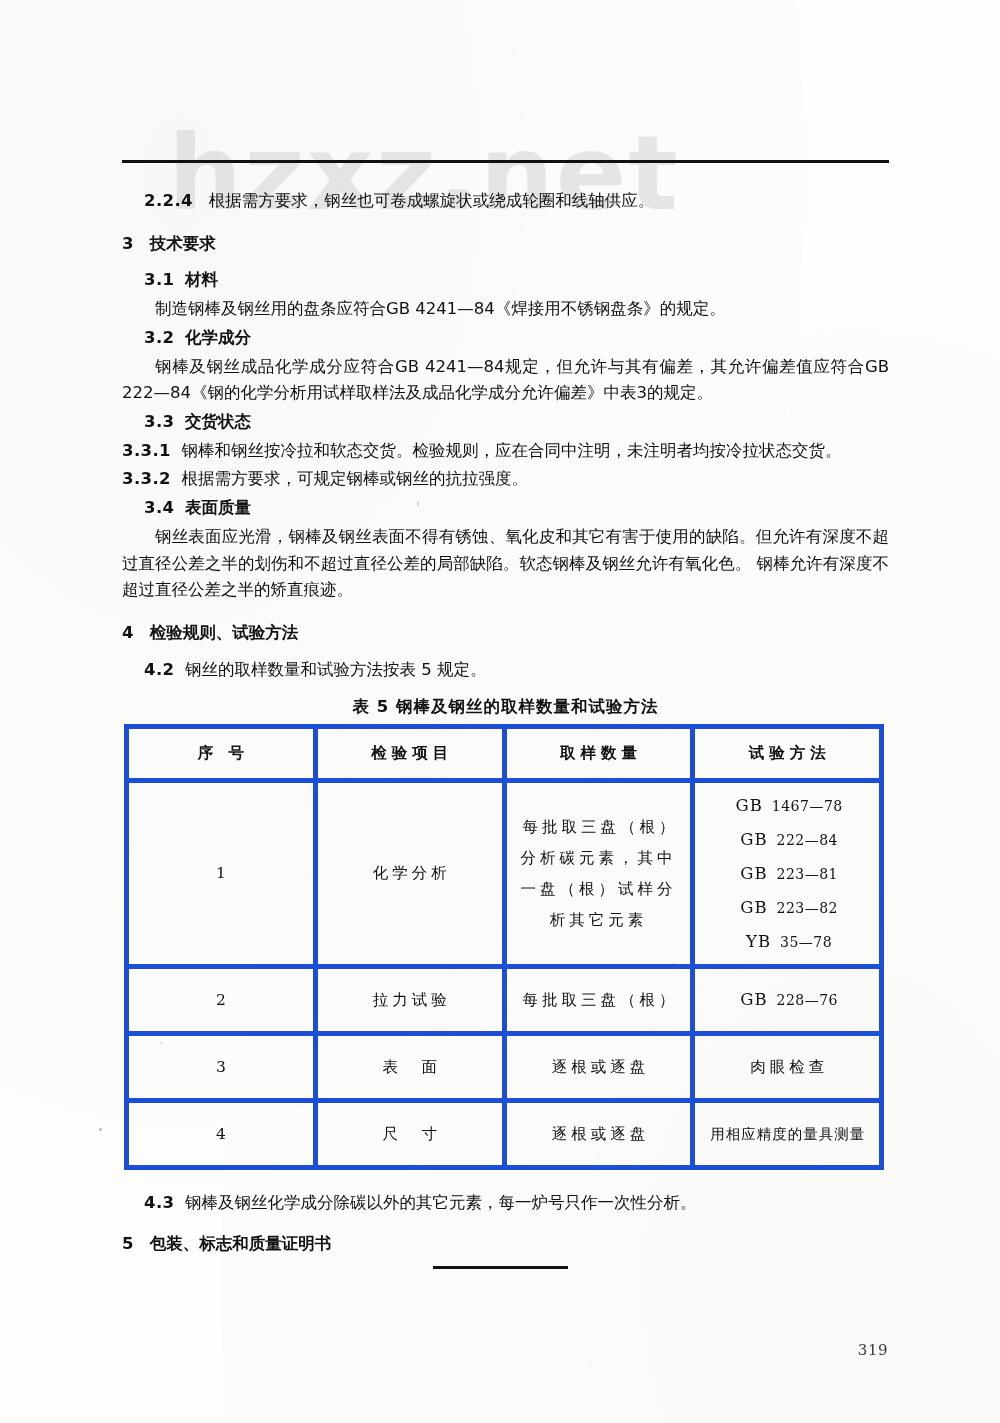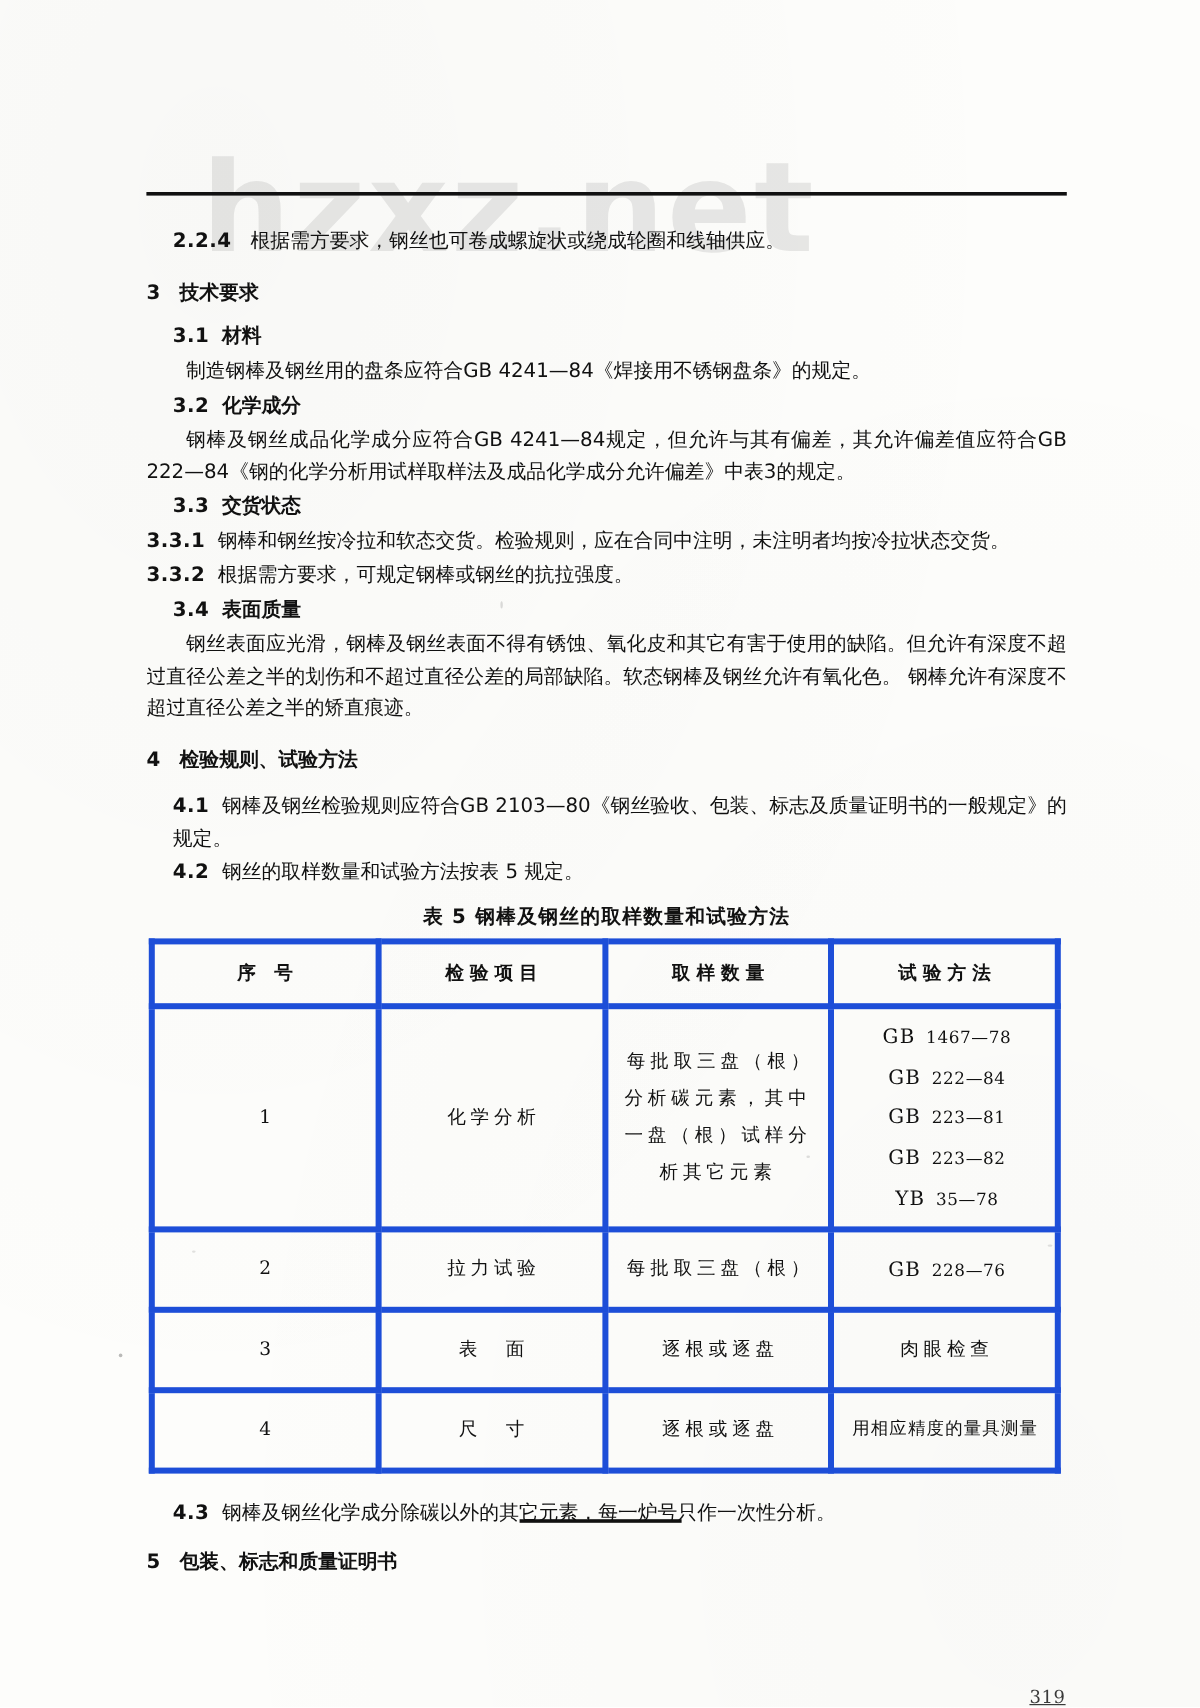--- a/index.html
+++ b/index.html
@@ -163,26 +163,25 @@
     top: 1266px;
     width: 135px;
     height: 3px;
     background: #111;
   }
 
   
   .page-number {
     position: absolute;
     right: 112px;
-    top: 1405px;
+    top: 1341px;
     font-family: "DejaVu Serif", "Liberation Serif", serif;
     font-size: 15px;
     color: #3a3a3a;
     letter-spacing: 0.5px;
-    text-decoration: underline;
   }
 
   
   .speck {
     position: absolute;
     background: rgba(60,60,60,0.35);
     border-radius: 50%;
     pointer-events: none;
   }
 </style>
@@ -227,23 +226,20 @@
       <span class="clause-label">3.3.2</span>&nbsp;&nbsp;<span>根据需方要求，可规定钢棒或钢丝的抗拉强度。</span>
     </p>
 
     <p class="para lvl2 tight">
       <span class="clause-label">3.4</span>&nbsp;&nbsp;<span class="bold-cn">表面质量</span>
     </p>
     <p class="para body-ind">钢丝表面应光滑，钢棒及钢丝表面不得有锈蚀、氧化皮和其它有害于使用的缺陷。但允许有深度不超过直径公差之半的划伤和不超过直径公差的局部缺陷。软态钢棒及钢丝允许有氧化色。 钢棒允许有深度不超过直径公差之半的矫直痕迹。</p>
 
     <p class="para lvl1">
       <span class="clause-label">4</span>&nbsp;&nbsp;&nbsp;<span class="bold-cn">检验规则、试验方法</span>
-    </p>
-    <p class="para" style="margin-left:22px;margin-top:12px;">
-      <span class="clause-label">4.1</span>&nbsp;&nbsp;<span>钢棒及钢丝检验规则应符合GB 2103—80《钢丝验收、包装、标志及质量证明书的一般规定》的规定。</span>
     </p>
     <p class="para" style="margin-left:22px;">
       <span class="clause-label">4.2</span>&nbsp;&nbsp;<span>钢丝的取样数量和试验方法按表 5 规定。</span>
     </p>
 
     <div class="table-caption">表 5  钢棒及钢丝的取样数量和试验方法</div>
 
     <table class="spec">
       <thead>
         <tr>

